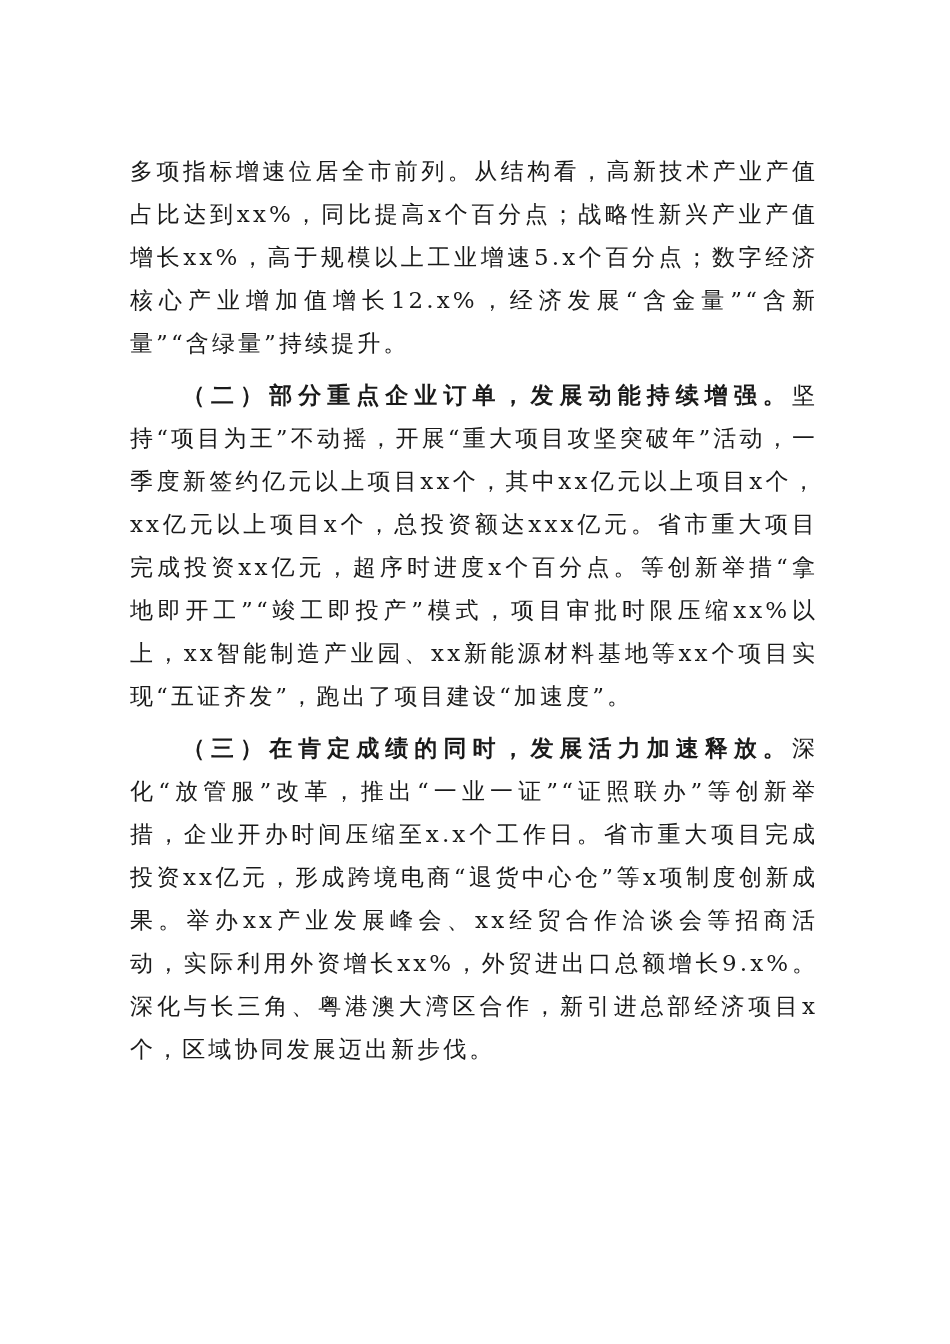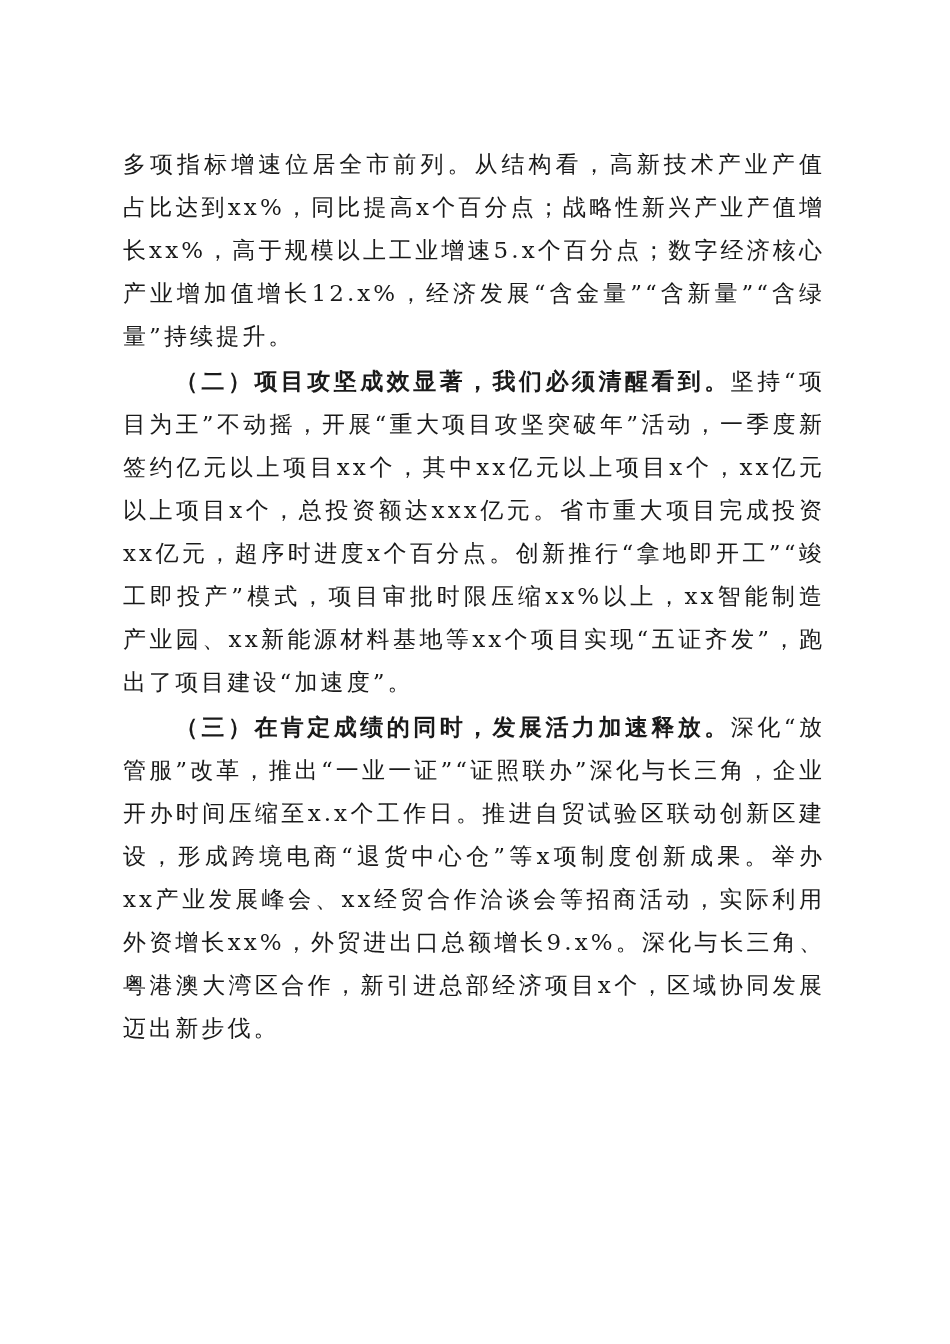--- a/index.html
+++ b/index.html
@@ -10,30 +10,30 @@
     top: 142px;
     width: 704px;
     font-family: "DejaVu Serif", "Liberation Serif", serif;
     font-size: 23px;
     line-height: 43px;
     color: #1a1a1a;
     letter-spacing: 3.1px;
     text-align: justify;
     text-justify: inter-character;
   }
-  .para { margin: 1px; }
+  .para { margin: 8px; }
   .indent { text-indent: 52px; }
   .bold { font-weight: bold; }
 </style>
 </head>
 <body>
 
 <div class="page">
   <p class="para">
     <span>多项指标增速位居全市前列。从结构看，高新技术产业产值占比达到xx%，同比提高x个百分点；战略性新兴产业产值增长xx%，高于规模以上工业增速5.x个百分点；数字经济核心产业增加值增长12.x%，经济发展“含金量”“含新量”“含绿量”持续提升。</span>
   </p>
   <p class="para indent">
-    <span class="bold">（二）项目攻坚成效显著，我们必须清醒看到。</span><span>坚持“项目为王”不动摇，开展“重大项目攻坚突破年”活动，一季度新签约亿元以上项目xx个，其中xx亿元以上项目x个，xx亿元以上项目x个，总投资额达xxx亿元。省市重大项目完成投资xx亿元，超序时进度x个百分点。创新推行“拿地即开工”“竣工即投产”模式，项目审批时限压缩xx%以上，xx智能制造产业园、xx新能源材料基地等xx个项目实现“五证齐发”，跑出了项目建设“加速度”。</span>
+    <span class="bold">（二）部分重点企业订单，发展动能持续增强。</span><span>坚持“项目为王”不动摇，开展“重大项目攻坚突破年”活动，一季度新签约亿元以上项目xx个，其中xx亿元以上项目x个，xx亿元以上项目x个，总投资额达xxx亿元。省市重大项目完成投资xx亿元，超序时进度x个百分点。等创新举措“拿地即开工”“竣工即投产”模式，项目审批时限压缩xx%以上，xx智能制造产业园、xx新能源材料基地等xx个项目实现“五证齐发”，跑出了项目建设“加速度”。</span>
   </p>
   <p class="para indent">
-    <span class="bold">（三）在肯定成绩的同时，发展活力加速释放。</span><span>深化“放管服”改革，推出“一业一证”“证照联办”深化与长三角，企业开办时间压缩至x.x个工作日。推进自贸试验区联动创新区建设，形成跨境电商“退货中心仓”等x项制度创新成果。举办xx产业发展峰会、xx经贸合作洽谈会等招商活动，实际利用外资增长xx%，外贸进出口总额增长9.x%。深化与长三角、粤港澳大湾区合作，新引进总部经济项目x个，区域协同发展迈出新步伐。</span>
+    <span class="bold">（三）在肯定成绩的同时，发展活力加速释放。</span><span>深化“放管服”改革，推出“一业一证”“证照联办”等创新举措，企业开办时间压缩至x.x个工作日。省市重大项目完成投资xx亿元，形成跨境电商“退货中心仓”等x项制度创新成果。举办xx产业发展峰会、xx经贸合作洽谈会等招商活动，实际利用外资增长xx%，外贸进出口总额增长9.x%。深化与长三角、粤港澳大湾区合作，新引进总部经济项目x个，区域协同发展迈出新步伐。</span>
   </p>
 </div>
 
 </body></html>

